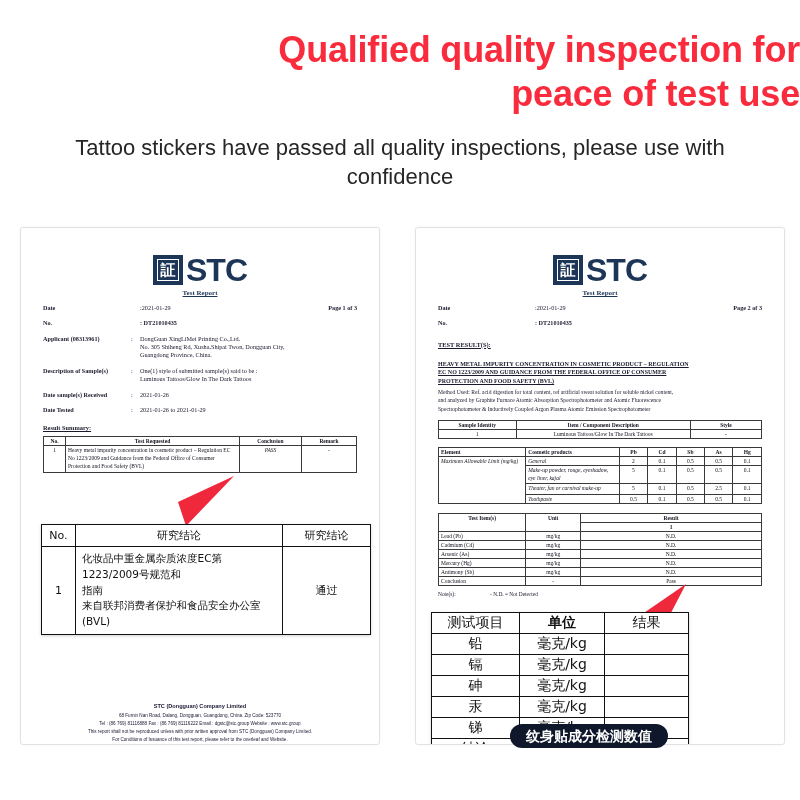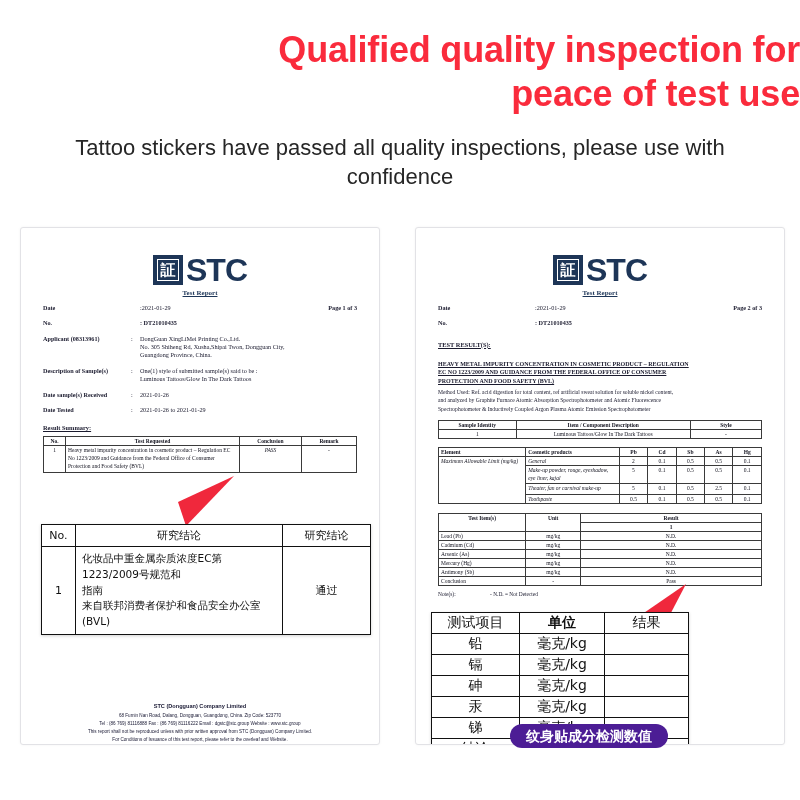--- a/index.html
+++ b/index.html
@@ -167,21 +167,21 @@
     left: 15px; top: 358px; width: 258px;
     box-shadow: 0 1px 3px rgba(0,0,0,0.18);
   }
   #cn-right td, #cn-right th { font-size: 14px; padding: 1px 4px; }
   #cn-right .c1 { width: 88px; }
   #cn-right .c2 { width: 85px; font-weight: bold; }
 
   
   .pill {
     position: absolute;
-    background: #4c1d95;
+    background: #0f172a;
     color: #ffffff;
     border-radius: 999px;
     font-family: "DejaVu Sans", sans-serif;
     font-weight: 700;
     text-align: center;
     line-height: 1;
     white-space: nowrap;
   }
   #pill-right { left: 510px; top: 724px; padding: 5px 16px; font-size: 14px; }
 

